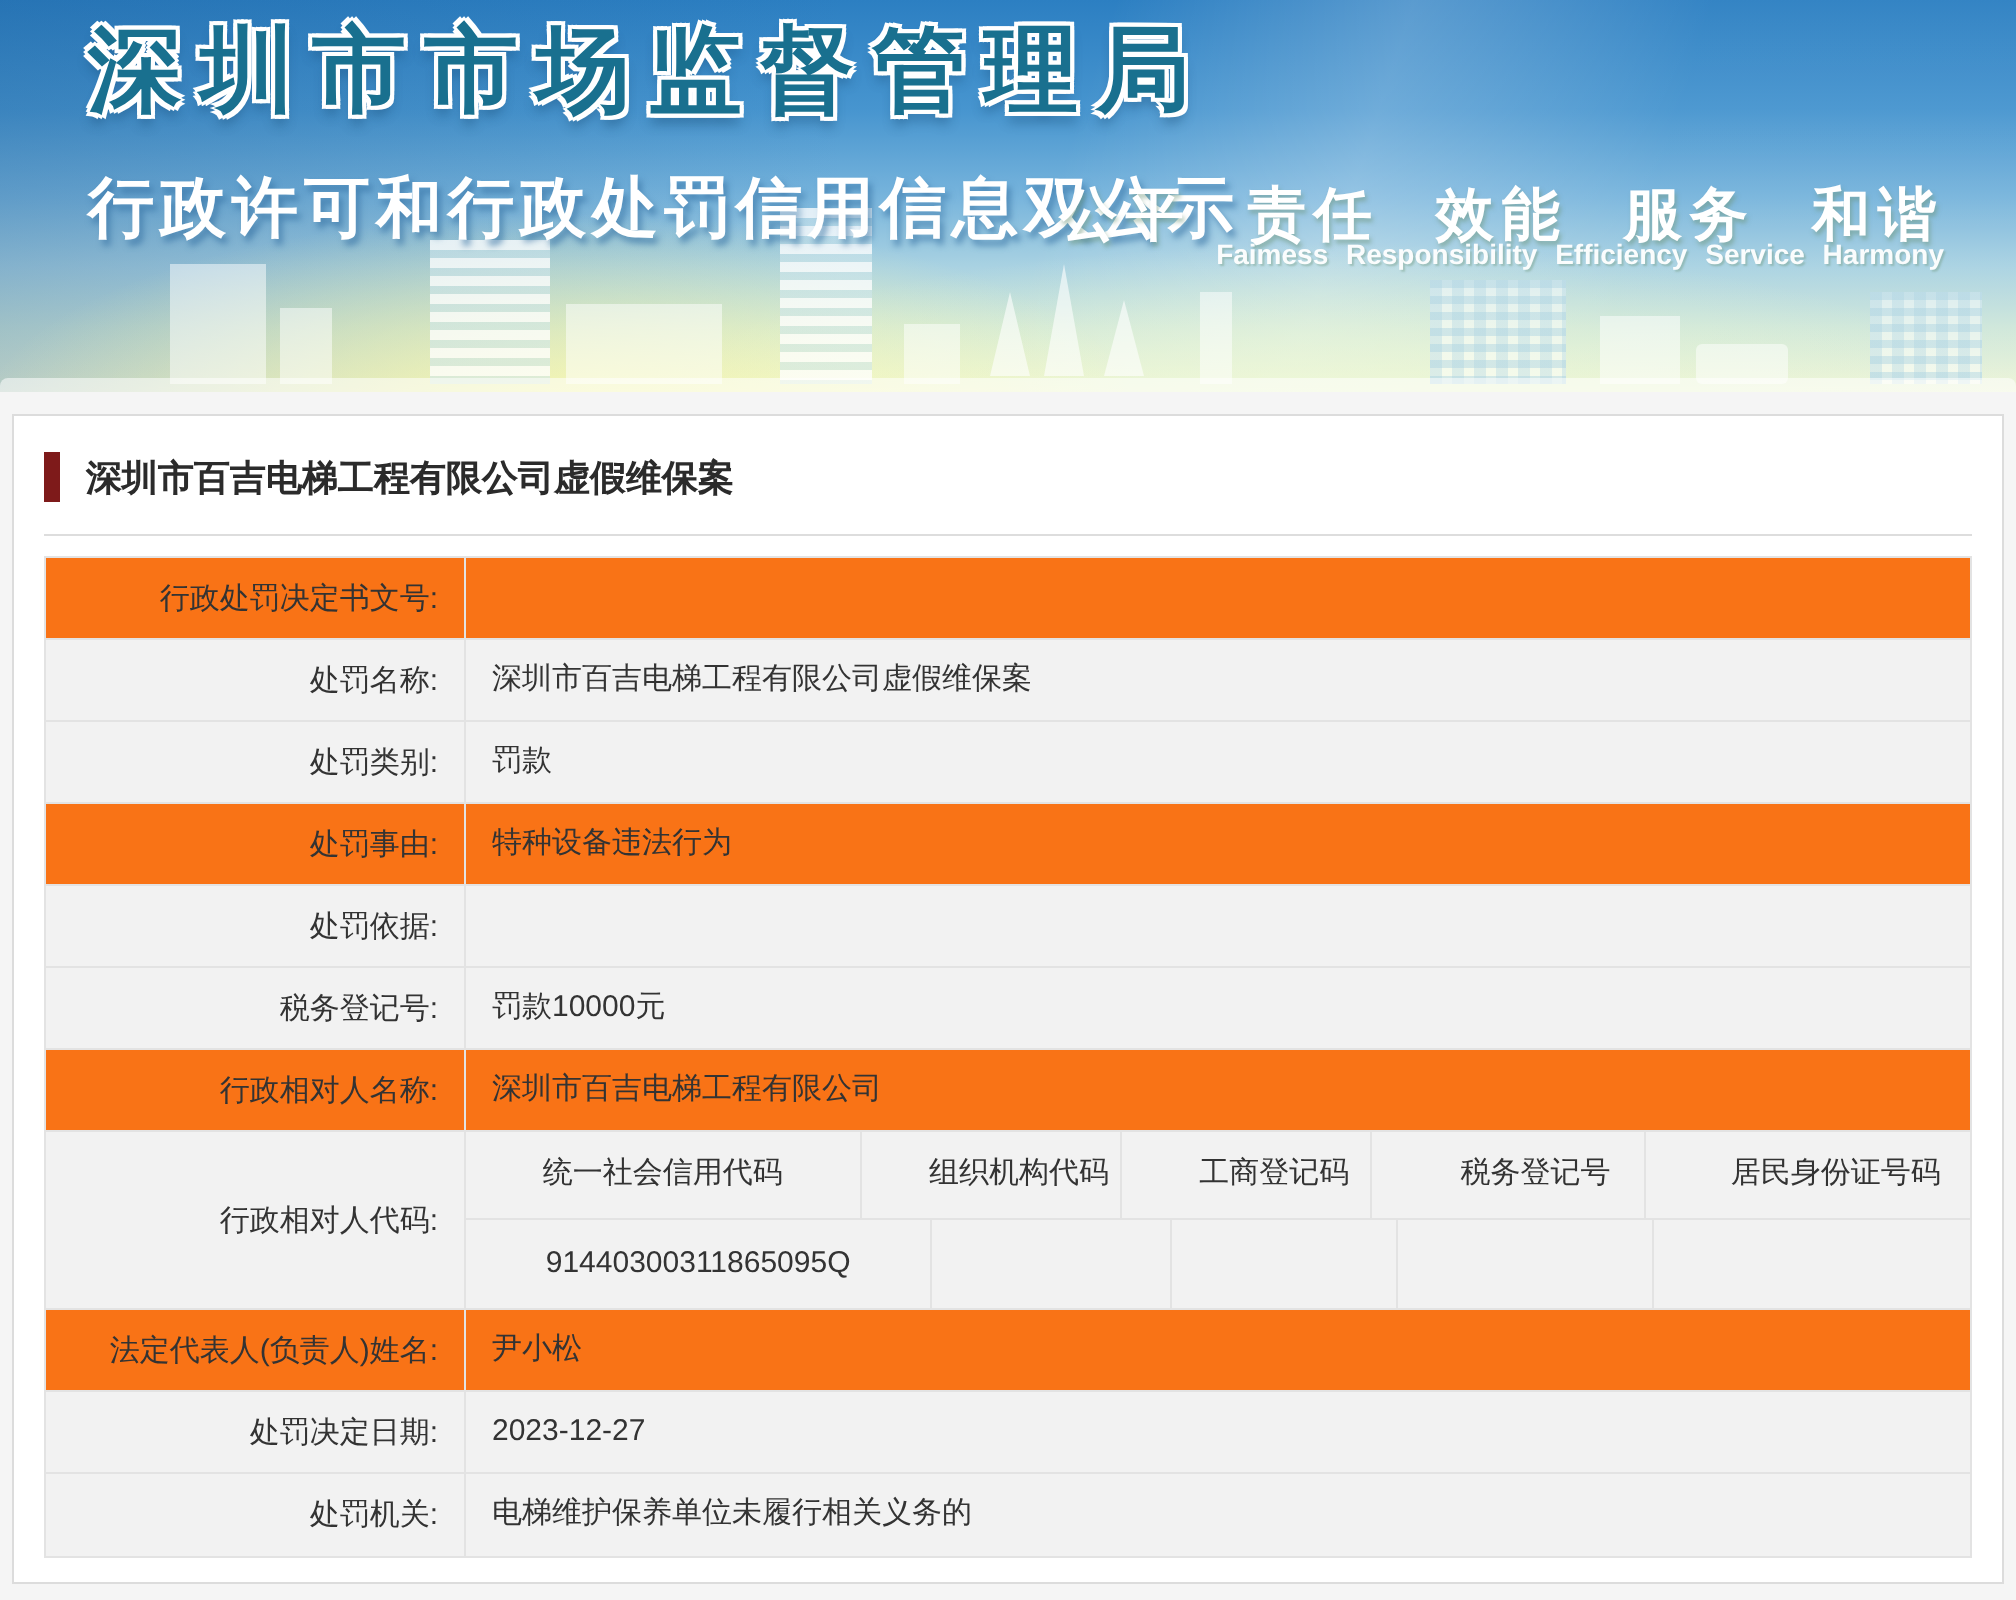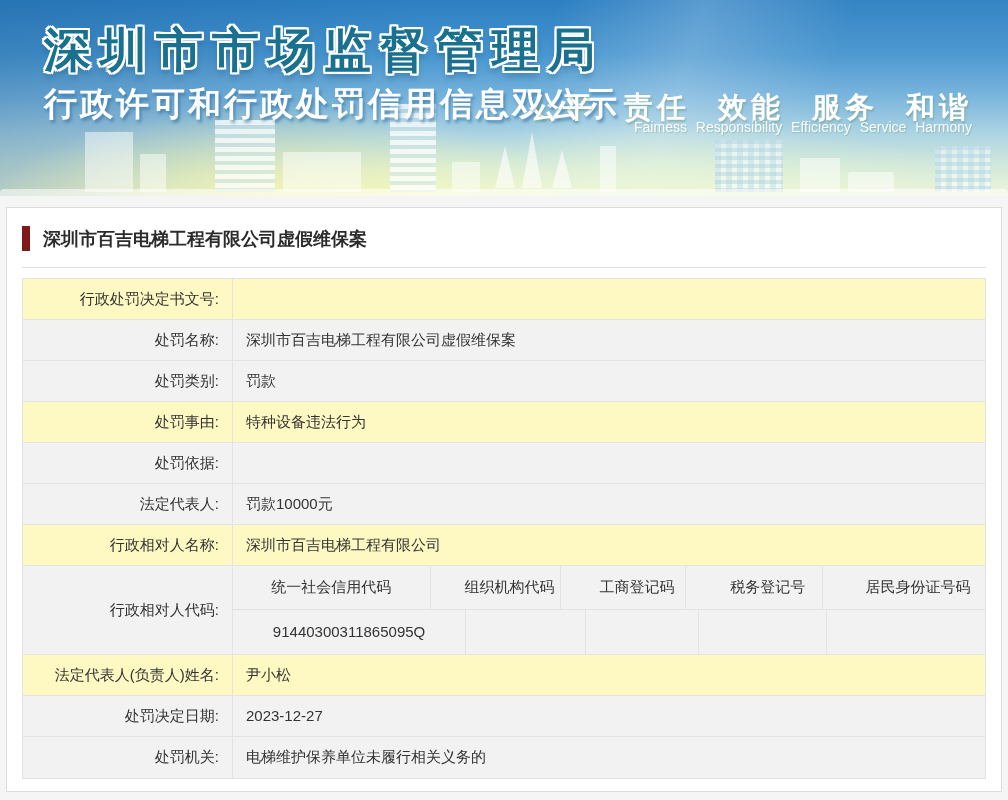--- a/index.html
+++ b/index.html
@@ -25,21 +25,21 @@
       linear-gradient(108deg, rgba(255,255,255,0) 52%, rgba(255,255,255,0.22) 66%, rgba(255,255,255,0.04) 80%),
       linear-gradient(to right, rgba(23,82,140,0.25), rgba(255,255,255,0) 42%);
   }
   .banner .glow {
     position: absolute; inset: 0; pointer-events: none;
     background:
       radial-gradient(420px 150px at 28% 108%, rgba(252,250,168,0.85), rgba(252,250,168,0) 70%),
       radial-gradient(520px 140px at 66% 112%, rgba(236,248,206,0.75), rgba(236,248,206,0) 70%);
   }
   .org-title {
-    position: absolute; left: 44px; top: 19px; z-index: 3;
+    position: absolute; left: 44px; top: 4px; z-index: 3;
     font-size: 47px; font-weight: bold; letter-spacing: 9px;
     color: #19708f; white-space: nowrap;
     text-shadow:
       -2px -2px 0 #fff, 2px -2px 0 #fff, -2px 2px 0 #fff, 2px 2px 0 #fff,
       -2px 0 0 #fff, 2px 0 0 #fff, 0 -2px 0 #fff, 0 2px 0 #fff,
       0 5px 6px rgba(20,70,110,0.45);
   }
   .banner-subtitle {
     position: absolute; left: 44px; top: 82px; z-index: 3;
     font-size: 33px; font-weight: bold; letter-spacing: 3px;
@@ -48,21 +48,21 @@
   }
   .motto-cn {
     position: absolute; right: 36px; top: 88px; z-index: 3;
     font-size: 29px; font-weight: bold; color: #fff;
     letter-spacing: 4px; word-spacing: 16px; white-space: nowrap;
     text-shadow: 1px 2px 2px rgba(110,150,120,0.5);
     text-align: right;
   }
   .motto-en {
     position: absolute; right: 36px; top: 119px; z-index: 3;
-    font-size: 14px; font-weight: normal; color: rgba(255,255,255,0.95);
+    font-size: 14px; font-weight: bold; color: rgba(255,255,255,0.95);
     word-spacing: 5px; white-space: nowrap;
     text-shadow: 1px 1px 1px rgba(110,150,120,0.4);
   }
   
   .skyline { position: absolute; left: 0; right: 0; bottom: 0; height: 100px; z-index: 1; }
   .skyline .bld { position: absolute; bottom: 4px; background: rgba(255,255,255,0.5); }
   .skyline .striped {
     background-image: repeating-linear-gradient(to bottom,
       rgba(255,255,255,0.65) 0 5px, rgba(178,216,226,0.35) 5px 9px);
     background-color: rgba(255,255,255,0.35);
@@ -91,21 +91,21 @@
   }
   .case-title-row {
     display: flex; align-items: center; gap: 13px;
     margin: 0 7px; padding-bottom: 16px; border-bottom: 1px solid #ddd;
   }
   .accent-bar { width: 8px; height: 25px; background: #7e1a1a; flex: none; }
   .case-title { font-size: 18px; font-weight: bold; color: #2b2b2b; }
 
   
   .itable { margin: 10px 7px 0; border: 1px solid #e3e3e3; font-size: 15px; }
-  .trow { display: flex; border-bottom: 1px solid #e3e3e3; min-height: 41px; background: #fef9c3; }
+  .trow { display: flex; border-bottom: 1px solid #e3e3e3; min-height: 41px; background: #f97316; }
   .trow:last-child { border-bottom: none; }
   .trow.shaded { background: #f2f2f2; }
   .cell-label {
     width: 210px; flex: none; display: flex; align-items: center;
     justify-content: flex-end; text-align: right;
     padding: 6px 13px 6px 6px; border-right: 1px solid #e3e3e3; color: #333;
   }
   .cell-value {
     flex: 1; display: flex; align-items: center;
     padding: 4px 24px 4px 13px; line-height: 1.5;
@@ -179,21 +179,21 @@
     <div class="trow">
       <div class="cell-label">处罚事由:</div>
       <div class="cell-value">特种设备违法行为</div>
     </div>
 
     <div class="trow shaded">
       <div class="cell-label">处罚依据:</div>
     </div>
 
     <div class="trow shaded">
-      <div class="cell-label">法定代表人:</div>
+      <div class="cell-label">税务登记号:</div>
       <div class="cell-value">罚款10000元</div>
     </div>
 
     <div class="trow">
       <div class="cell-label">行政相对人名称:</div>
       <div class="cell-value">深圳市百吉电梯工程有限公司</div>
     </div>
 
     <div class="trow shaded">
       <div class="cell-label">行政相对人代码:</div>

